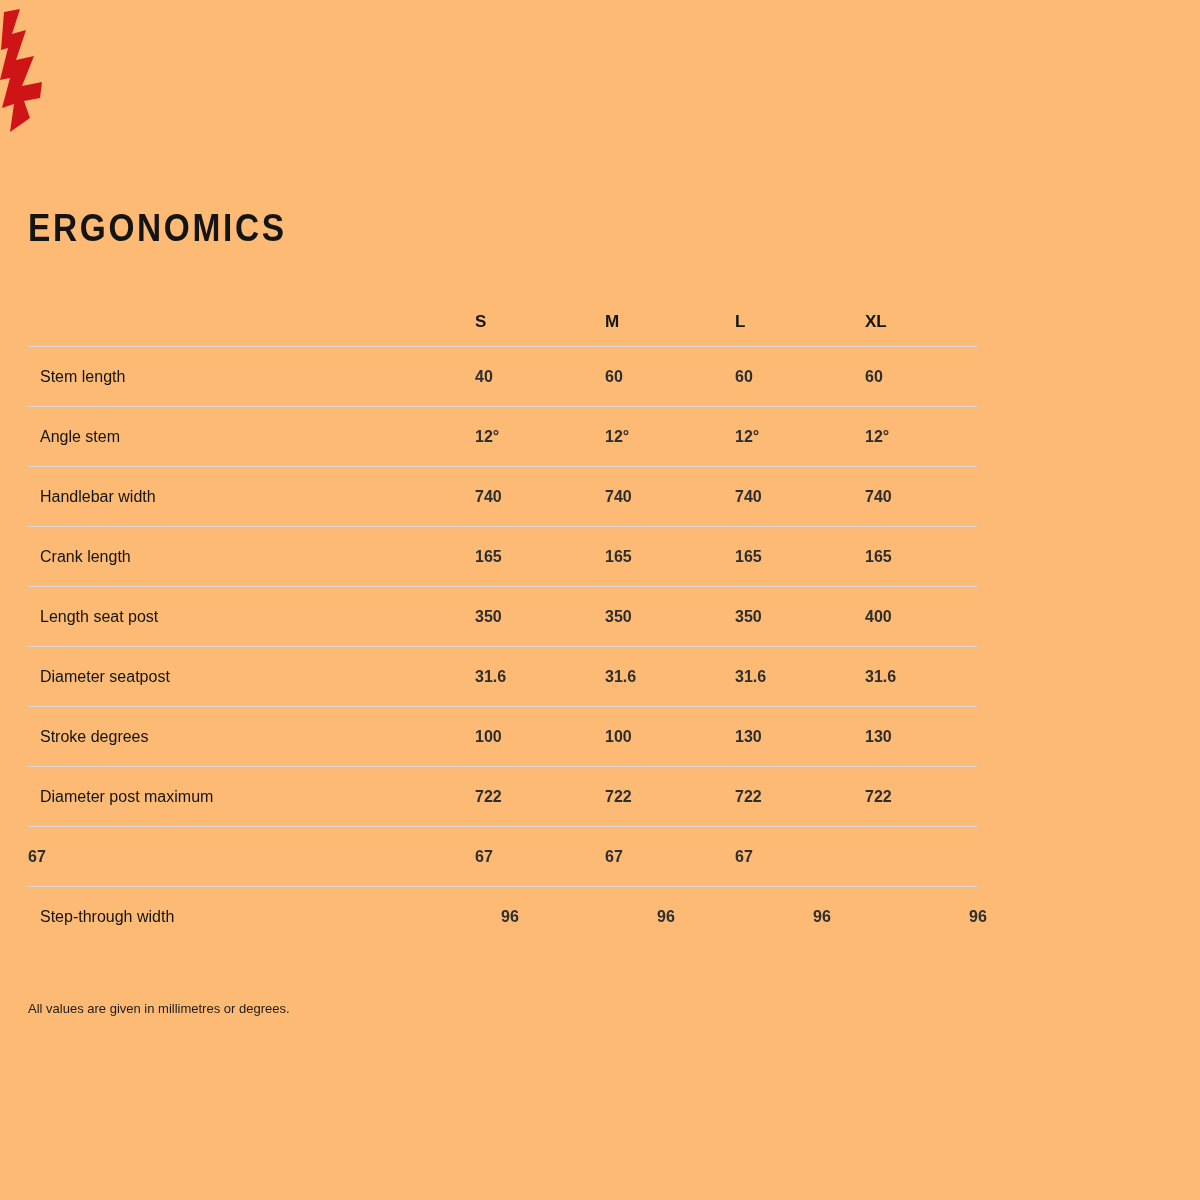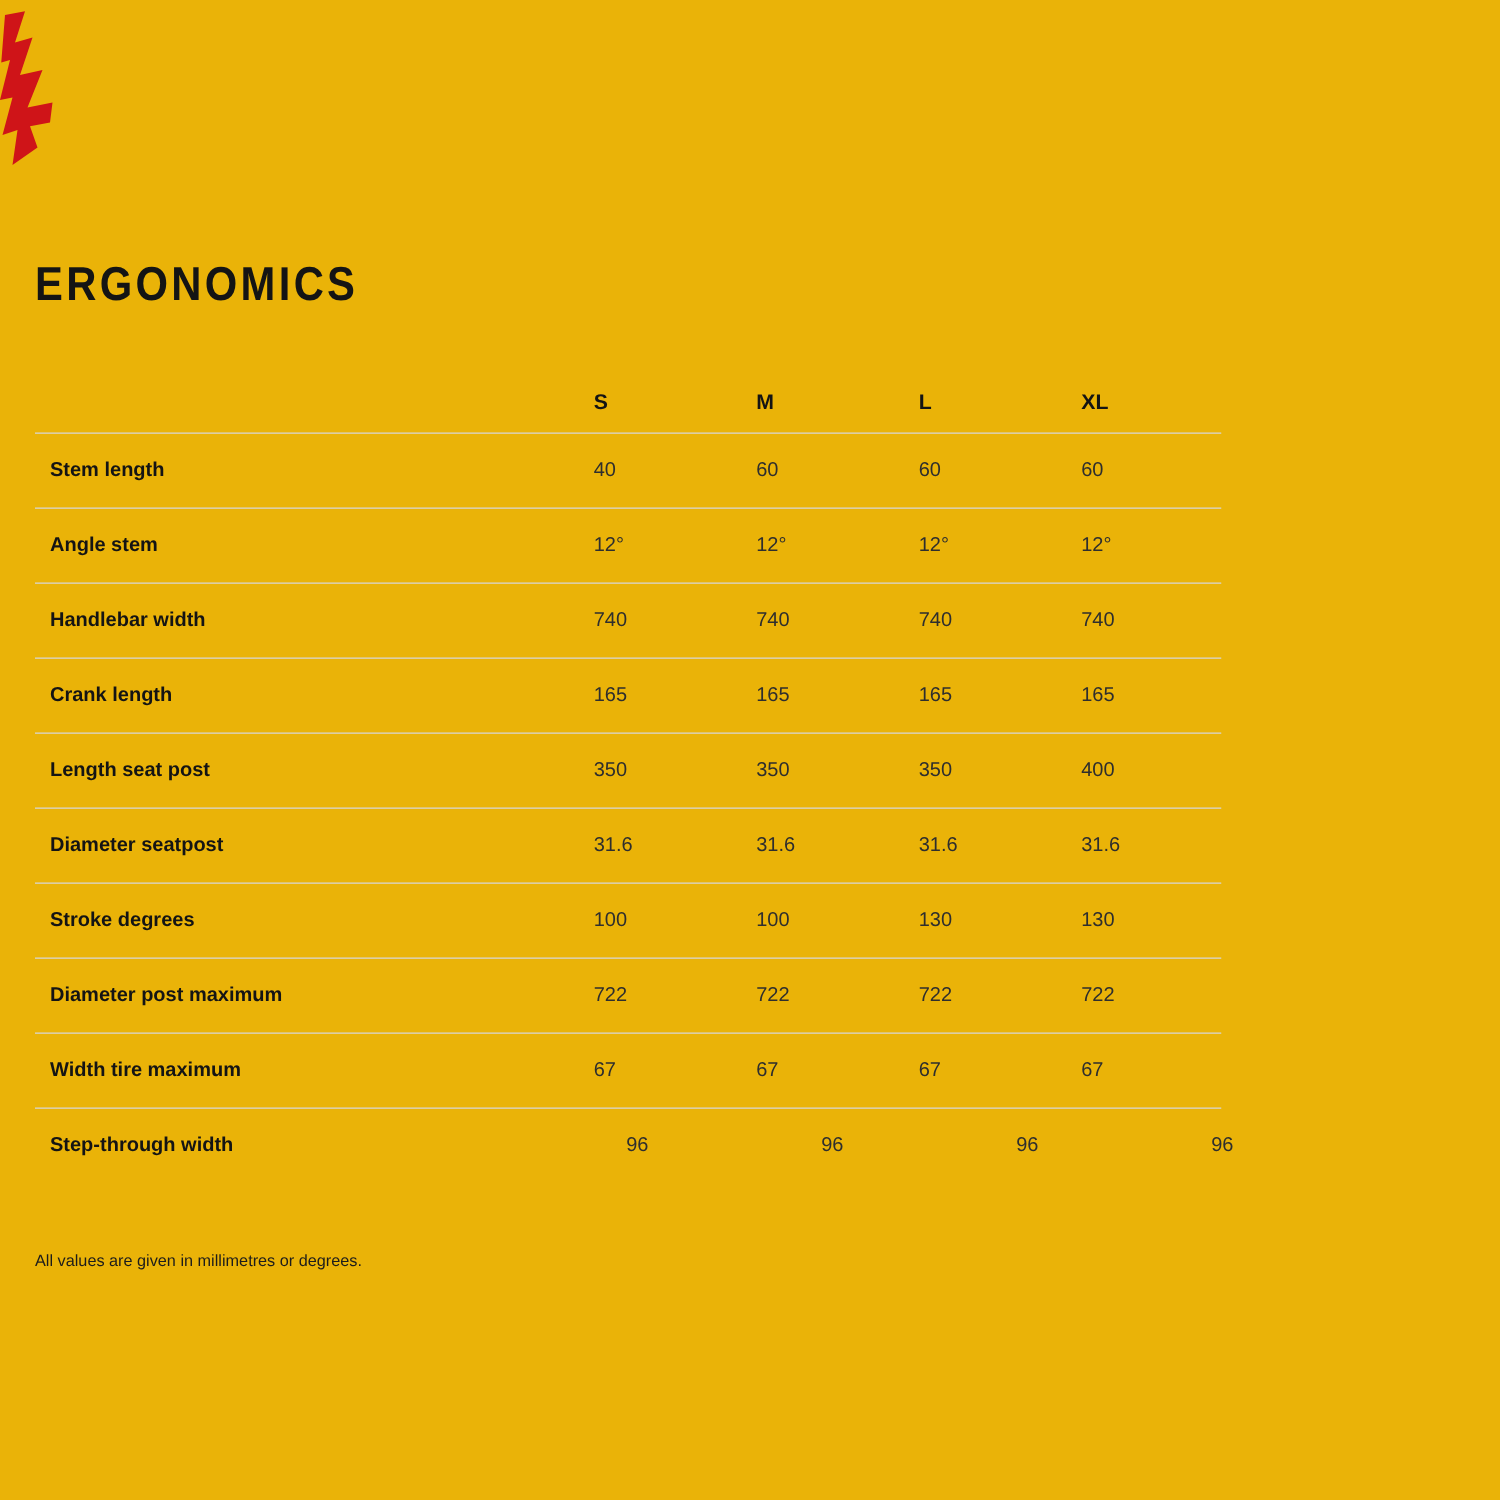--- a/index.html
+++ b/index.html
@@ -3,21 +3,21 @@
 <meta charset="utf-8">
 <style>
   * { margin: 0; padding: 0; box-sizing: border-box; }
   html, body { background: #ffffff; }
   body { font-family: "Liberation Sans", sans-serif; color: #1a1a1a; }
 
   #canvas {
     position: relative;
     width: 1200px;
     height: 1200px;
-    background: #eab308;
+    background: #fdba74;
     overflow: hidden;
     margin: 0 auto;
   }
 
   
   .corner-mark {
     position: absolute;
     top: 0;
     left: 0;
     width: 44px;
@@ -61,27 +61,27 @@
   }
   .spec-row:last-child { border-bottom: none; gap: 26px; }
 
   .col-head {
     font-size: 17px;
     font-weight: 700;
     color: #141414;
   }
   .row-label {
     font-size: 16px;
-    font-weight: 700;
+    font-weight: 400;
     color: #141414;
     padding-left: 12px;
   }
   .cell-value {
     font-size: 16px;
-    font-weight: 400;
+    font-weight: 700;
     color: #2e2e2e;
   }
 
   
   .footnote {
     position: absolute;
     left: 28px;
     top: 966px;
     font-size: 13px;
     font-weight: 400;
@@ -168,21 +168,20 @@
 
     <div class="spec-row">
       <div class="row-label">Diameter post maximum</div>
       <div class="cell-value">722</div>
       <div class="cell-value">722</div>
       <div class="cell-value">722</div>
       <div class="cell-value">722</div>
     </div>
 
     <div class="spec-row">
-      <div class="row-label">Width tire maximum</div>
       <div class="cell-value">67</div>
       <div class="cell-value">67</div>
       <div class="cell-value">67</div>
       <div class="cell-value">67</div>
     </div>
 
     <div class="spec-row">
       <div class="row-label">Step-through width</div>
       <div class="cell-value">96</div>
       <div class="cell-value">96</div>

